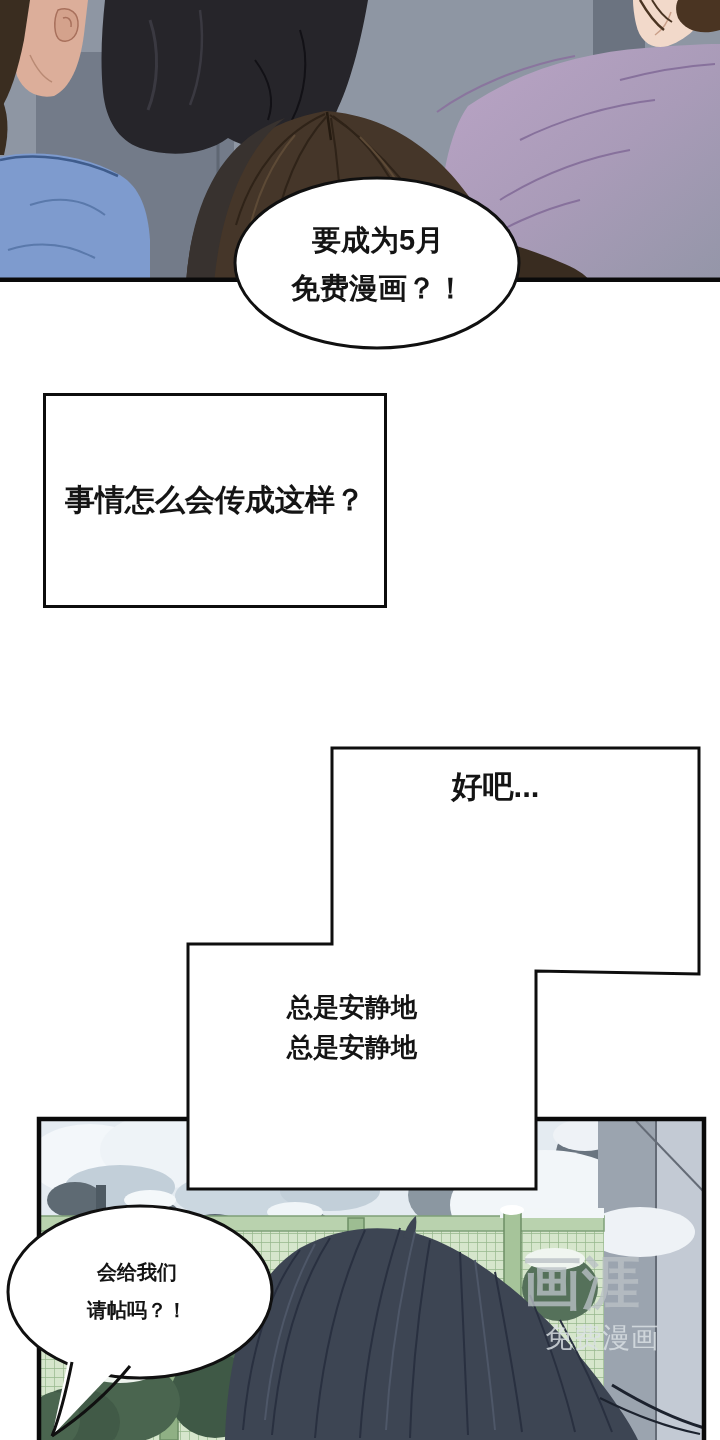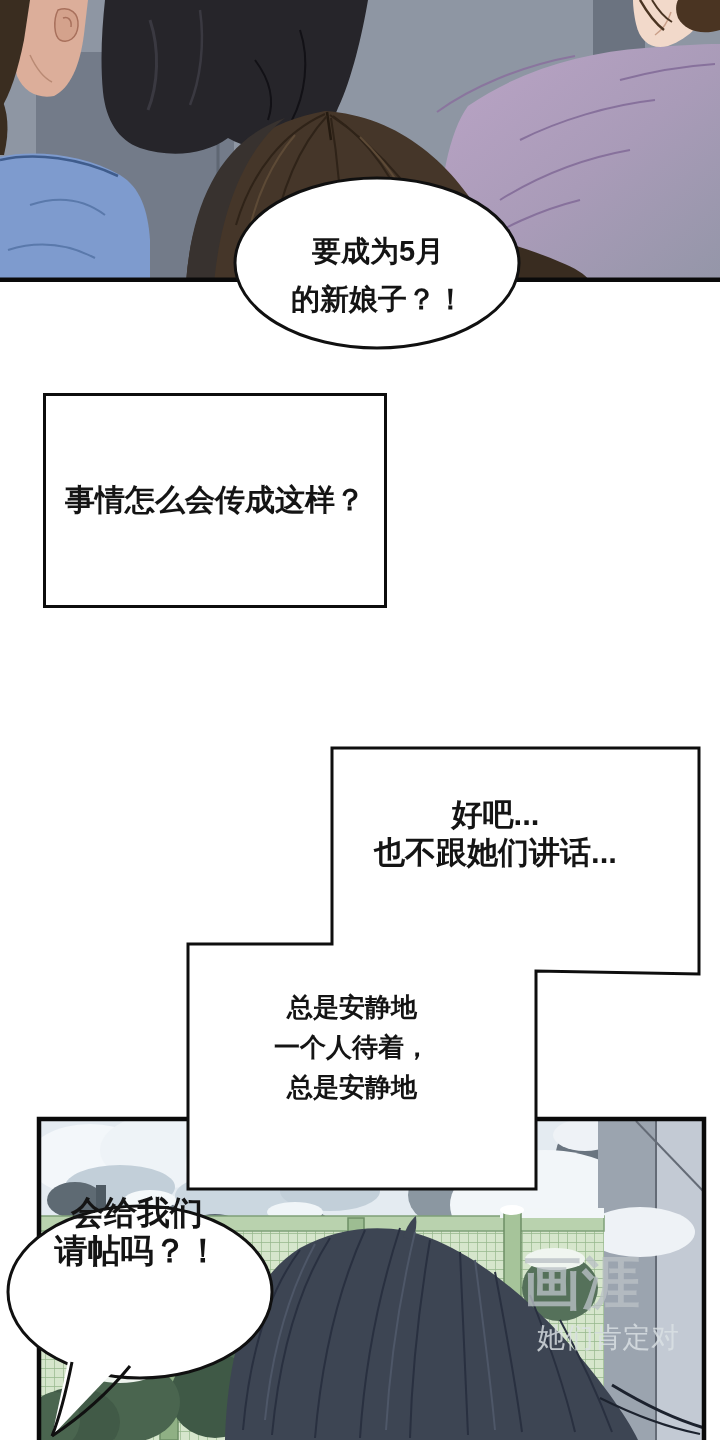--- a/index.html
+++ b/index.html
@@ -7,28 +7,28 @@
     position:relative;width:720px;height:1440px;background:#ffffff;
     overflow:hidden;font-family:"Liberation Sans","DejaVu Sans",sans-serif;
   }
   .art{position:absolute;left:0;top:0;z-index:1;display:block;}
   .txt{
     position:absolute;z-index:2;text-align:center;font-weight:700;color:#141414;
     font-family:"Liberation Sans","DejaVu Sans",sans-serif;
     white-space:nowrap;
   }
   .line{display:block;}
-  .bubble1-text{left:236px;top:216px;width:284px;font-size:29px;line-height:48px;margin-top:11px;}
+  .bubble1-text{left:236px;top:216px;width:284px;font-size:29px;line-height:48px;}
   .box1-text{
     left:44px;top:394px;width:342px;height:212px;font-size:30px;
     display:flex;align-items:center;justify-content:center;
   }
-  .thought1-text{left:332px;top:796px;width:327px;font-size:31px;line-height:38px;}
+  .thought1-text{left:332px;top:768px;width:327px;font-size:31px;line-height:38px;}
   .thought2-text{left:178px;top:987px;width:348px;font-size:26px;line-height:40px;}
-  .bubble2-text{left:17px;top:1194px;width:240px;font-size:33px;line-height:38px;}
+  .bubble2-text{left:17px;top:1253px;width:240px;font-size:20px;line-height:38px;}
   .wm-logo{
     left:520px;top:1252px;width:124px;font-size:58px;line-height:62px;
     color:rgba(186,192,197,0.78);letter-spacing:1px;font-weight:700;
   }
   .wm-sub{
     left:537px;top:1322px;width:130px;font-size:28px;line-height:32px;
     color:rgba(219,224,228,0.82);letter-spacing:0.5px;font-weight:400;
   }
 </style>
 </head>
@@ -187,39 +187,37 @@
     <g>
       <ellipse cx="140" cy="1292" rx="132" ry="86" fill="#ffffff" stroke="#101010" stroke-width="3"></ellipse>
       <path d="M70,1352 L52,1436 L132,1352 Z" fill="#ffffff"></path>
       <path d="M72,1362 C66,1392 60,1416 52,1436" stroke="#101010" stroke-width="3" fill="none"></path>
       <path d="M52,1436 C88,1412 112,1388 130,1366" stroke="#101010" stroke-width="3" fill="none"></path>
     </g>
   </svg>
 
   <div class="txt bubble1-text">
     <span class="line">要成为5月</span>
-    <span class="line">的新娘子？！</span>
+    <span class="line">免费漫画？！</span>
   </div>
 
   <div class="txt box1-text">
     <span>事情怎么会传成这样？</span>
   </div>
 
   <div class="txt thought1-text">
     <span class="line">好吧...</span>
-    <span class="line">也不跟她们讲话...</span>
   </div>
 
   <div class="txt thought2-text">
     <span class="line">总是安静地</span>
-    <span class="line">一个人待着，</span>
     <span class="line">总是安静地</span>
   </div>
 
   <div class="txt bubble2-text">
     <span class="line">会给我们</span>
     <span class="line">请帖吗？！</span>
   </div>
 
   <div class="txt wm-logo">画涯</div>
-  <div class="txt wm-sub">她们肯定对</div>
+  <div class="txt wm-sub">免费漫画</div>
 
 </div>
 
 </body></html>

